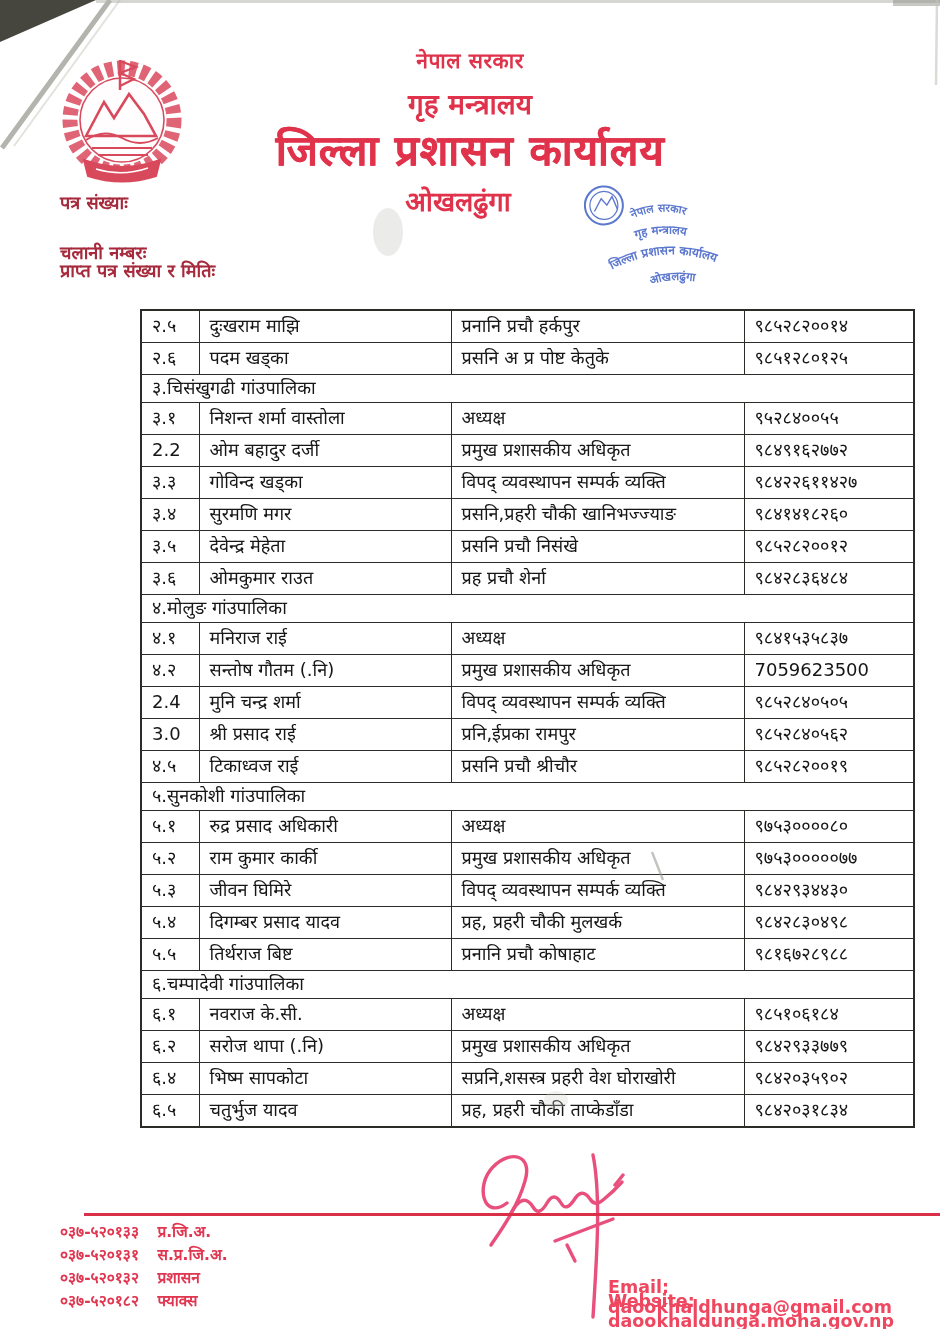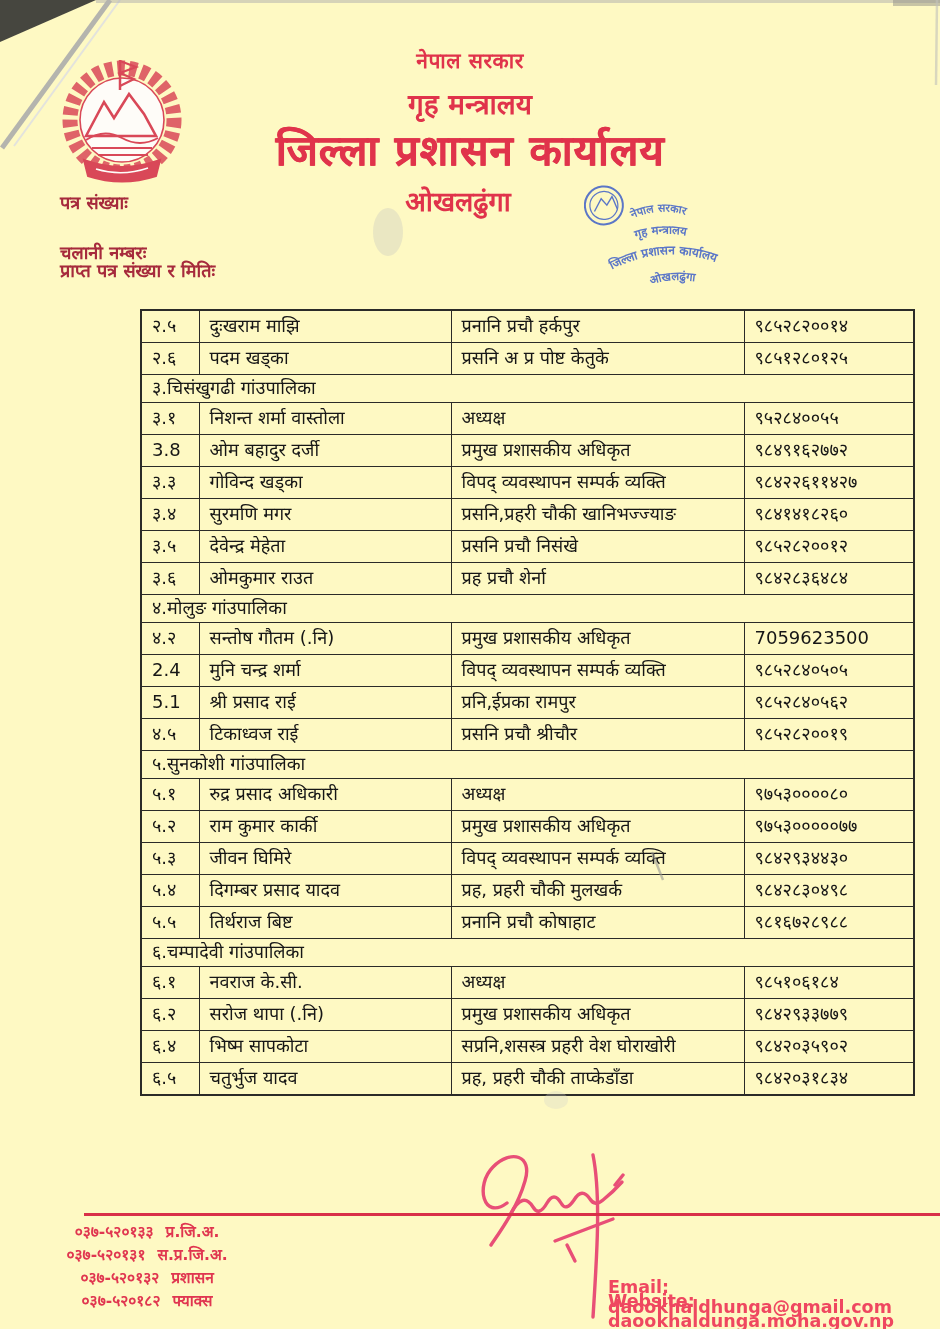--- a/index.html
+++ b/index.html
@@ -1,18 +1,18 @@
 <!DOCTYPE html>
 <html><head>
 <meta charset="utf-8">
 <style>
   html,body{margin:0;padding:0;background:#d9d9d6;}
   #page{
     position:relative;width:940px;height:1329px;margin:0 auto;
-    background:#fef9c3;overflow:hidden;
+    background:#ffffff;overflow:hidden;
     font-family:"DejaVu Sans","Liberation Sans",sans-serif;
   }
   
   .hline{position:absolute;left:0;width:940px;text-align:center;color:#e0334b;font-weight:bold;}
   #gov-title{top:46px;font-size:21px;letter-spacing:.5px;}
   #ministry-title{top:84px;font-size:28px;}
   #office-title{top:120px;font-size:42px;letter-spacing:1px;text-shadow:.6px 0 #e0334b;}
   #district-title{top:182px;font-size:27px;left:-12px;}
   .meta-label{position:absolute;left:60px;font-size:18px;font-weight:bold;color:#a62a3c;}
   #meta-letter{top:190px;}
@@ -30,21 +30,21 @@
     font-size:18px;line-height:1.15;
     padding:2px 4px 2px 10px;
     white-space:nowrap;overflow:hidden;
     vertical-align:middle;
   }
   #contact-table{border:2.5px solid #2b2b28;}
   tr.data-row td{height:27px;}
   tr.section-row td{height:23px;font-size:18.5px;padding-left:8px;}
   
   #footer-divider{position:absolute;left:84px;top:1213px;width:856px;height:3.2px;background:#d93048;}
-  #footer-phone-list{position:absolute;left:60px;top:1221px;font-size:15.5px;font-weight:bold;color:#e03650;line-height:23px;text-align:center;}
+  #footer-phone-list{position:absolute;left:60px;top:1221px;font-size:15.5px;font-weight:bold;color:#e03650;line-height:23px;}
   .phone-item span{display:inline-block;}
   .phone-num{min-width:92px;}
   #website-row,#email-row{position:absolute;left:608px;font-size:17.5px;font-weight:bold;color:#ef4760;}
   #website-row{top:1291px;}
   #email-row{top:1249px;margin-top:28px;}
   .svg-abs{position:absolute;pointer-events:none;}
 </style>
 </head>
 <body>
 
@@ -124,21 +124,21 @@
         <tr class="section-row">
           <td colspan="4">३.चिसंखुगढी गांउपालिका</td>
         </tr>
         <tr class="data-row">
           <td>३.१</td>
           <td>निशन्त शर्मा वास्तोला</td>
           <td>अध्यक्ष</td>
           <td>९५२८४००५५</td>
         </tr>
         <tr class="data-row">
-          <td>3.8</td>
+          <td>2.2</td>
           <td>ओम बहादुर दर्जी</td>
           <td>प्रमुख प्रशासकीय अधिकृत</td>
           <td>९८४९१६२७७२</td>
         </tr>
         <tr class="data-row">
           <td>३.३</td>
           <td>गोविन्द खड्का</td>
           <td>विपद् व्यवस्थापन सम्पर्क व्यक्ति</td>
           <td>९८४२२६११४२७</td>
         </tr>
@@ -157,33 +157,39 @@
         <tr class="data-row">
           <td>३.६</td>
           <td>ओमकुमार राउत</td>
           <td>प्रह प्रचौ शेर्ना</td>
           <td>९८४२८३६४८४</td>
         </tr>
         <tr class="section-row">
           <td colspan="4">४.मोलुङ गांउपालिका</td>
         </tr>
         <tr class="data-row">
+          <td>४.१</td>
+          <td>मनिराज राई</td>
+          <td>अध्यक्ष</td>
+          <td>९८४१५३५८३७</td>
+        </tr>
+        <tr class="data-row">
           <td>४.२</td>
           <td>सन्तोष गौतम (.नि)</td>
           <td>प्रमुख प्रशासकीय अधिकृत</td>
           <td>7059623500</td>
         </tr>
         <tr class="data-row">
           <td>2.4</td>
           <td>मुनि चन्द्र शर्मा</td>
           <td>विपद् व्यवस्थापन सम्पर्क व्यक्ति</td>
           <td>९८५२८४०५०५</td>
         </tr>
         <tr class="data-row">
-          <td>5.1</td>
+          <td>3.0</td>
           <td>श्री प्रसाद राई</td>
           <td>प्रनि,ईप्रका रामपुर</td>
           <td>९८५२८४०५६२</td>
         </tr>
         <tr class="data-row">
           <td>४.५</td>
           <td>टिकाध्वज राई</td>
           <td>प्रसनि प्रचौ श्रीचौर</td>
           <td>९८५२८२००१९</td>
         </tr>

